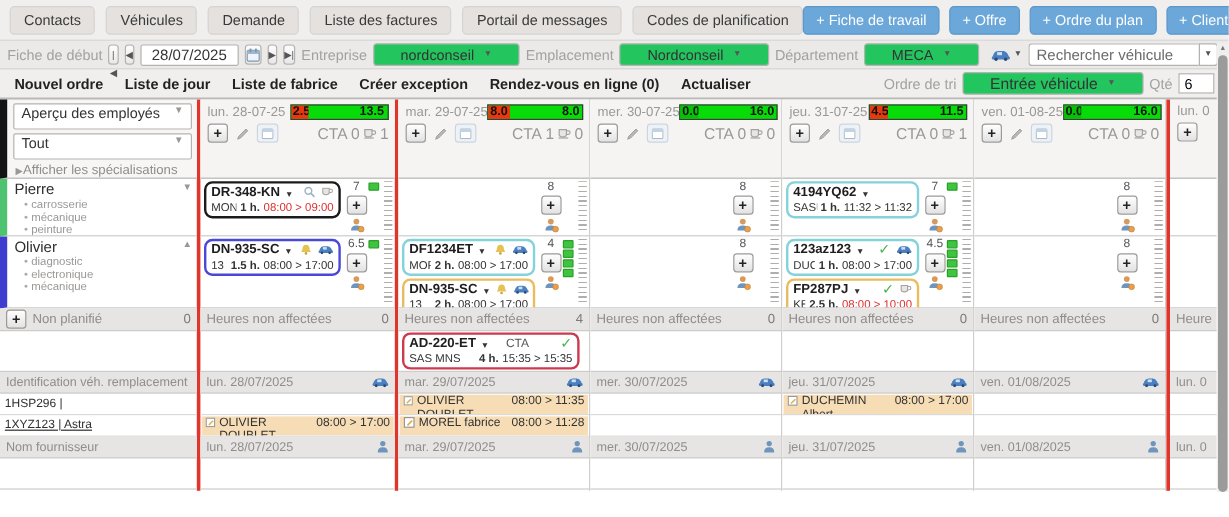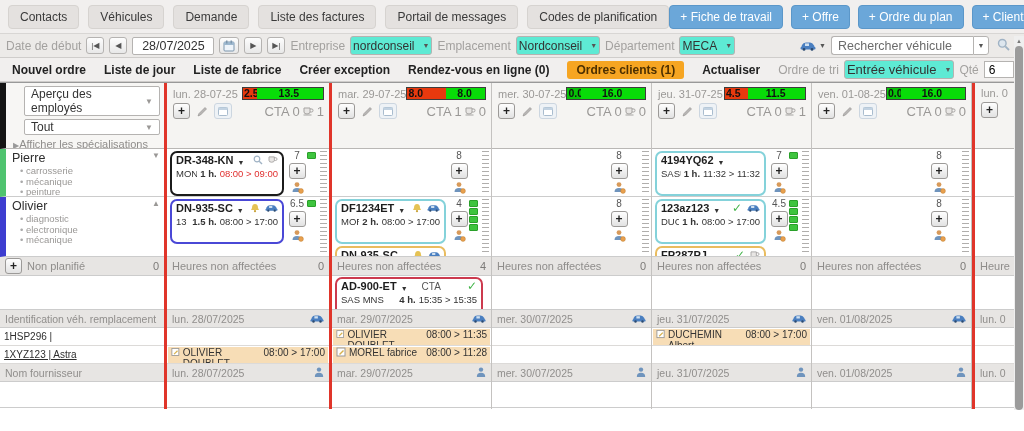--- a/index.html
+++ b/index.html
@@ -15,21 +15,21 @@
   .abtn { background:#6ba7d9; border:1px solid #5b97c9; border-radius:4px; padding:4px 10px; font-size:12px; color:#fff; cursor:pointer; white-space:nowrap; }
 
   
   .filterbar { height:25px; background:#eceae8; border-top:1px solid #d8d6d4; border-bottom:1px solid #cfcdcb; display:flex; align-items:center; padding:0 6px; font-size:12px; gap:5px; }
   .glabel { color:#a3a19f; white-space:nowrap; }
   .navbtn { background:linear-gradient(#fdfdfd,#e8e8e8); border:1px solid #b5b3b1; border-radius:3px; width:18px; height:17px; font-size:8px; color:#555; line-height:15px; text-align:center; cursor:pointer; }
   .nav-first::before{content:"|\25C0";} .nav-prev::before{content:"\25C0";}
   .nav-next::before{content:"\25B6";} .nav-last::before{content:"\25B6|";}
   .dateinput { width:82px; height:18px; border:1px solid #b5b3b1; border-radius:2px; background:#fff; font-size:12.5px; color:#333; text-align:center; font-family:inherit; }
   .calbtn { background:linear-gradient(#fdfdfd,#e8e8e8); border:1px solid #b5b3b1; border-radius:3px; width:20px; height:17px; cursor:pointer; display:flex; align-items:center; justify-content:center; }
-  .selbox { background:#5eead4; border:1px solid #b5b3b1; border-radius:3px; height:19px; display:flex; align-items:center; gap:8px; padding:0 2px; color:#333; cursor:pointer; white-space:nowrap; }
+  .selbox { background:#22c55e; border:1px solid #b5b3b1; border-radius:3px; height:19px; display:flex; align-items:center; gap:8px; padding:0 22px; color:#333; cursor:pointer; white-space:nowrap; }
   .dd::after { content:"\25BC"; font-size:7px; color:#555; }
   .spacer { flex:1; }
   .cartrig { display:flex; align-items:center; gap:3px; cursor:pointer; }
   .search { display:flex; align-items:center; }
   .searchinput { width:142px; height:19px; border:1px solid #b5b3b1; border-right:none; border-radius:3px 0 0 3px; padding:0 6px; font-size:12.5px; color:#333; font-family:inherit; background:#fff; }
   .searchinput::placeholder { color:#6b6b6b; }
   .searchdd { width:16px; height:19px; border:1px solid #b5b3b1; border-radius:0 3px 3px 0; background:#fff; font-size:7px; color:#555; cursor:pointer; }
   .searchdd::before{content:"\25BC";}
 
   
@@ -54,51 +54,51 @@
   .r-o { height:60px; }
   .r-uh { height:19px; background:#e7e5e3; display:flex; align-items:center; padding:0 5px; font-size:11px; color:#8f8d8b; }
   .r-ub { height:34px; }
   .r-ih,.r-fh { height:18px; background:#e7e5e3; display:flex; align-items:center; justify-content:space-between; padding:0 5px; font-size:10.5px; color:#908e8c; }
   .r-i1,.r-i2 { height:18px; border-bottom:1px solid #dcdad8; display:flex; align-items:center; font-size:10px; }
   .r-fb { height:26px; border-bottom:1px solid #ccc; }
   .cnt { margin-left:auto; color:#7c7a78; }
 
   
   .sb-head { background:#f7f6f4; border-left:6px solid #141414; padding:3px 4px 0 5px; display:flex; flex-direction:column; gap:3px; }
-  .sb-sel { background:#fff; border:1px solid #b5b3b1; border-radius:2px; height:34px; display:flex; align-items:center; justify-content:space-between; padding:0 6px; font-size:12px; color:#333; cursor:pointer;margin-left:13px; }
+  .sb-sel { background:#fff; border:1px solid #b5b3b1; border-radius:2px; height:34px; display:flex; align-items:flex-start; justify-content:space-between; padding:0 6px; font-size:12px; color:#333; cursor:pointer; }
   .sb-link { color:#8f8d8b; font-size:11px; padding-left:2px; cursor:pointer; }
   .sb-link::before { content:"\25B6 "; font-size:8px; color:#999; }
   .emp { padding:2px 4px 0 6px; }
   .emp-p { border-left:6px solid #4fc36f; }
   .emp-o { border-left:6px solid #3d3dd0; }
   .emp-name-row { display:flex; justify-content:space-between; align-items:flex-start; font-size:12.5px; color:#2e2e2e; }
   .emp-flag { color:#9a9896; font-size:8px; cursor:pointer; }
   .skills { list-style:none; margin:1px 0 0 8px; }
   .skills li { font-size:9.5px; color:#9a9896; line-height:10.5px; }
   .skills li::before { content:"\2022  "; color:#aaa; }
   .npl { gap:5px; }
 
   
   .dh1 { display:flex; align-items:center; justify-content:space-between; padding:4px 5px 0 6px; }
   .dlabel { font-size:11px; color:#9a9896; white-space:nowrap; }
   .capbar { display:flex; width:82px; height:13px; border:1px solid #3c3c3c; background:#08dc08; font-size:10.5px; font-weight:bold; color:#111; }
   .cu { background:#e8390e; overflow:hidden; padding-left:1px; line-height:11px; white-space:nowrap; }
   .cu.zero { background:#06c206; }
-  .cf { flex:1; text-align:center; padding-right:2px; line-height:11px; }
+  .cf { flex:1; text-align:left; padding-right:2px; line-height:11px;padding-left:43px; }
   .dh2 { display:flex; align-items:center; gap:3px; padding:3px 5px 0 6px; }
   .mini { background:linear-gradient(#fefefe,#e2e2e2); border:1px solid #9c9a98; border-radius:3px; width:17px; height:16px; font-size:12px; font-weight:bold; color:#222; line-height:13px; text-align:center; cursor:pointer; }
   .mini::before { content:"+"; }
   .ibtn { width:18px; height:16px; display:inline-flex; align-items:center; justify-content:center; border-radius:3px; cursor:pointer; }
   .ibtn.lite { background:#eef2f6; border:1px solid #ccd6e0; }
   .dhr { margin-left:auto; display:flex; align-items:center; gap:3px; font-size:13px; color:#9a9896; }
 
   
   .cell { display:flex; }
   .cards { flex:1; padding:2px 1px 0 3px; display:flex; flex-direction:column; gap:2px; min-width:0; }
-  .card { background:#fff; border:2px solid #999; border-radius:7px; padding:0 4px 15px 4px; cursor:pointer; }
+  .card { background:#fff; border:2px solid #999; border-radius:7px; padding:0 4px 1px 4px; cursor:pointer; }
   .card .l1 { display:flex; align-items:center; gap:4px; height:14px; }
   .plate { font-size:11px; font-weight:bold; color:#1d1d1d; white-space:nowrap; }
   .cdd::after { content:"\25BC"; font-size:7px; color:#333; }
   .cicons { margin-left:auto; display:flex; align-items:center; gap:5px; }
   .card .l2 { display:flex; align-items:center; height:12px; font-size:9.5px; color:#333; gap:3px; }
   .cust { white-space:nowrap; overflow:hidden; max-width:52px; }
   .dur { font-weight:bold; margin-left:auto; white-space:nowrap; }
   .ctime { white-space:nowrap; }
   .red { color:#e03030; }
   .check { color:#43b54a; font-weight:bold; font-size:12px; line-height:10px; }
@@ -144,21 +144,21 @@
     <div class="actions">
       <button class="abtn">+ Fiche de travail</button>
       <button class="abtn">+ Offre</button>
       <button class="abtn">+ Ordre du plan</button>
       <button class="abtn">+ Client</button>
 
     </div>
   </header>
 
   <div class="filterbar">
-    <span class="glabel">Date de début</span>
+    <span class="glabel">Fiche de début</span>
     <button class="navbtn nav-first"></button>
     <button class="navbtn nav-prev"></button>
     <input class="dateinput" value="28/07/2025" style="">
     <button class="calbtn">
       <svg width="12" height="12" viewBox="0 0 12 12">
           <rect x="1" y="2" width="10" height="9" rx="1" fill="#eef4fa" stroke="#7d96ad"></rect>
           <rect x="1" y="2" width="10" height="3" fill="#9db8cf"></rect>
           <rect x="3" y="0.5" width="1.5" height="3" fill="#7d96ad"></rect>
           <rect x="7.5" y="0.5" width="1.5" height="3" fill="#7d96ad"></rect>
         </svg>
@@ -198,21 +198,20 @@
         </svg>
     </span>
   </div>
 
   <div class="toolbar">
     <span class="tlink">Nouvel ordre</span>
     <span class="tlink">Liste de jour</span>
     <span class="tlink">Liste de fabrice</span>
     <span class="tlink">Créer exception</span>
     <span class="tlink">Rendez-vous en ligne (0)</span>
-    <span class="orangechip">Ordres clients (1)</span>
     <span class="tlink">Actualiser</span>
     <span class="tright">
       <span class="glabel">Ordre de tri</span>
       <div class="selbox dd" style="font-size:13px;">
           <span>Entrée véhicule</span>
         </div>
       <span class="glabel">Qté</span>
       <input class="qtyinput" value="6" style="">
 
     </span>
@@ -547,21 +546,21 @@
         </div>
       </div>
       <div class="r r-uh">
           <span>Heures non affectées</span>
           <span class="cnt">4</span>
         </div>
       <div class="r r-ub">
         <div class="ubcards">
           <div class="card bc-red">
             <div class="l1">
-                <span class="plate">AD-900-ET</span>
+                <span class="plate">AD-220-ET</span>
                 <span class="cdd"></span>
               <span class="ctag" style="margin-left:10px;">CTA</span>
               <span class="cicons">
                   <span class="check"></span>
                 </span>
               </div>
             <div class="l2">
                 <span class="cust">SAS MNS</span>
                 <span class="dur">4 h.</span>
                 <span class="ctime">15:35 &gt; 15:35</span>

